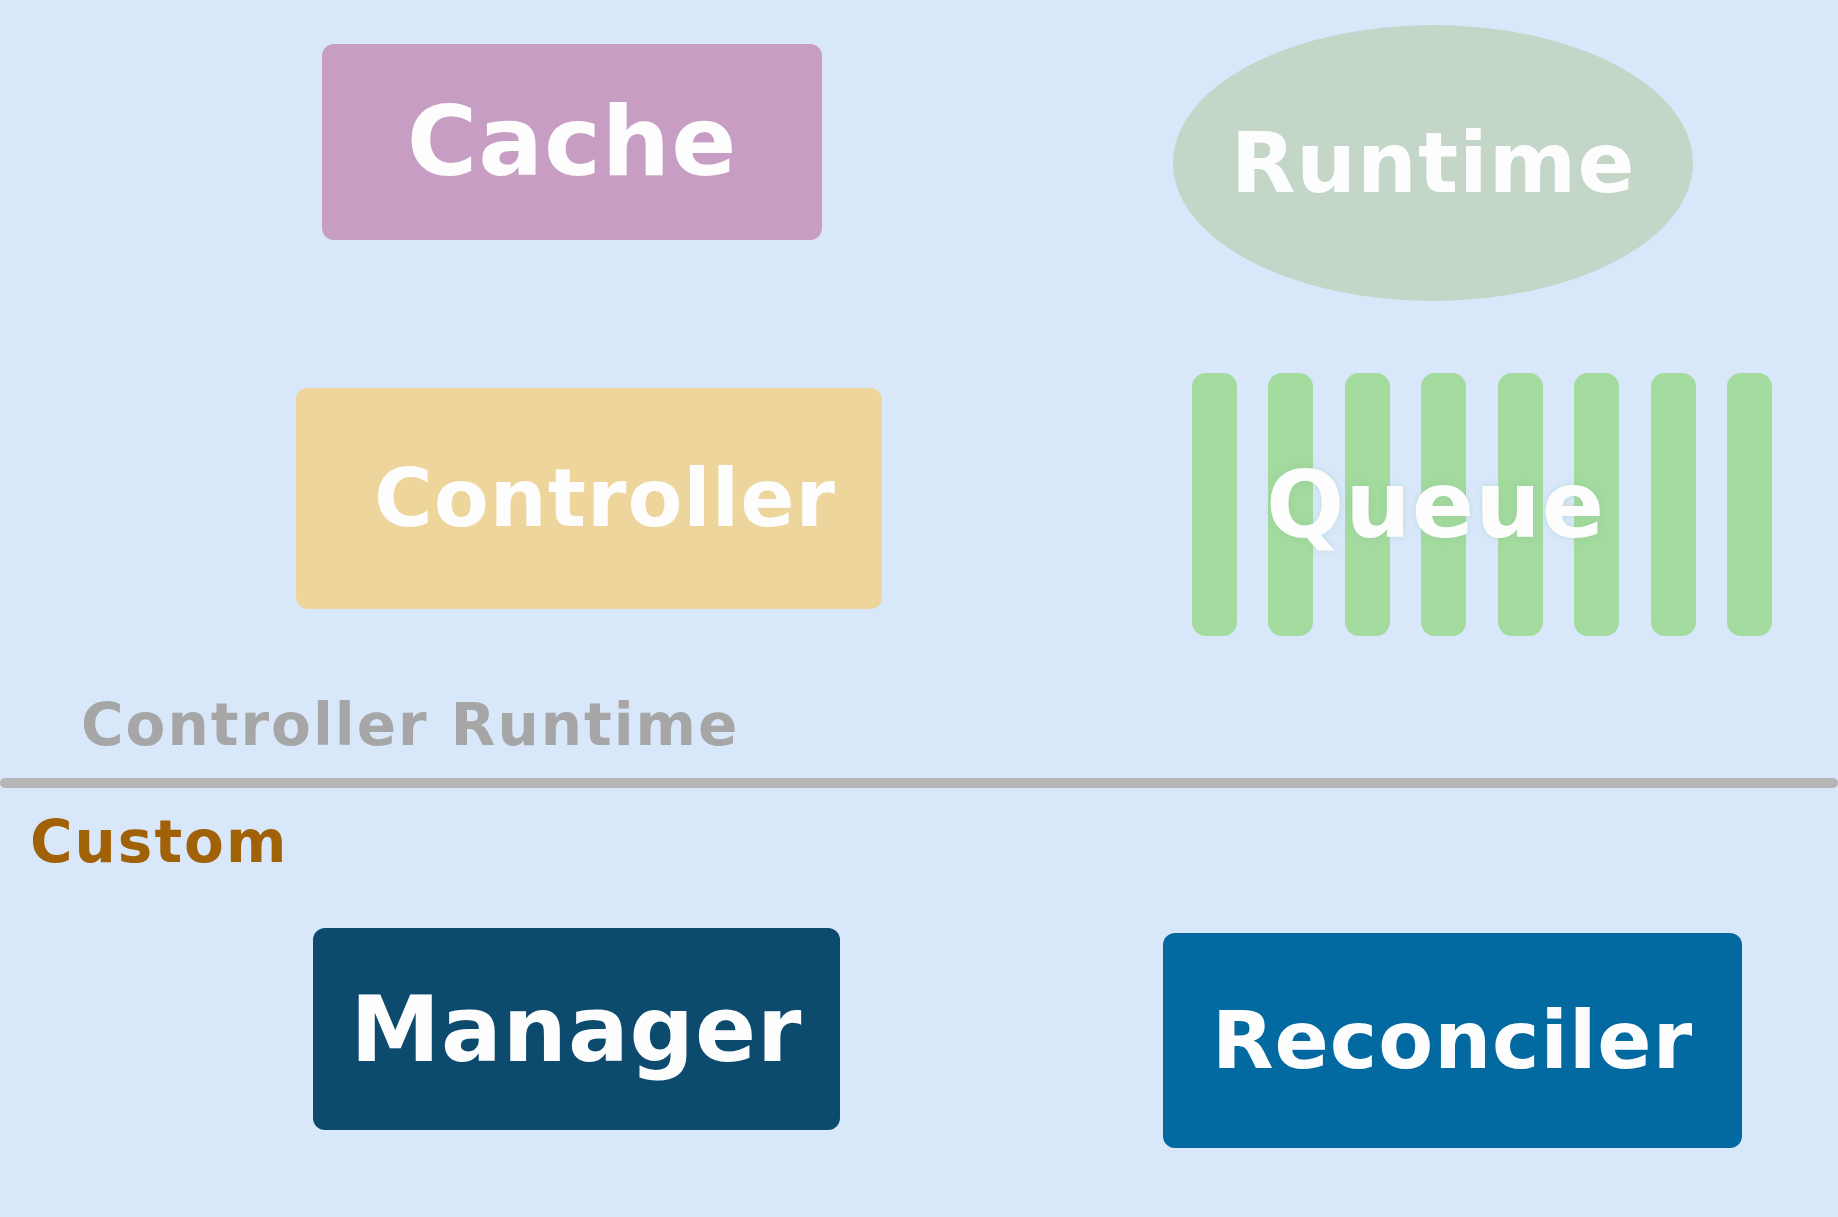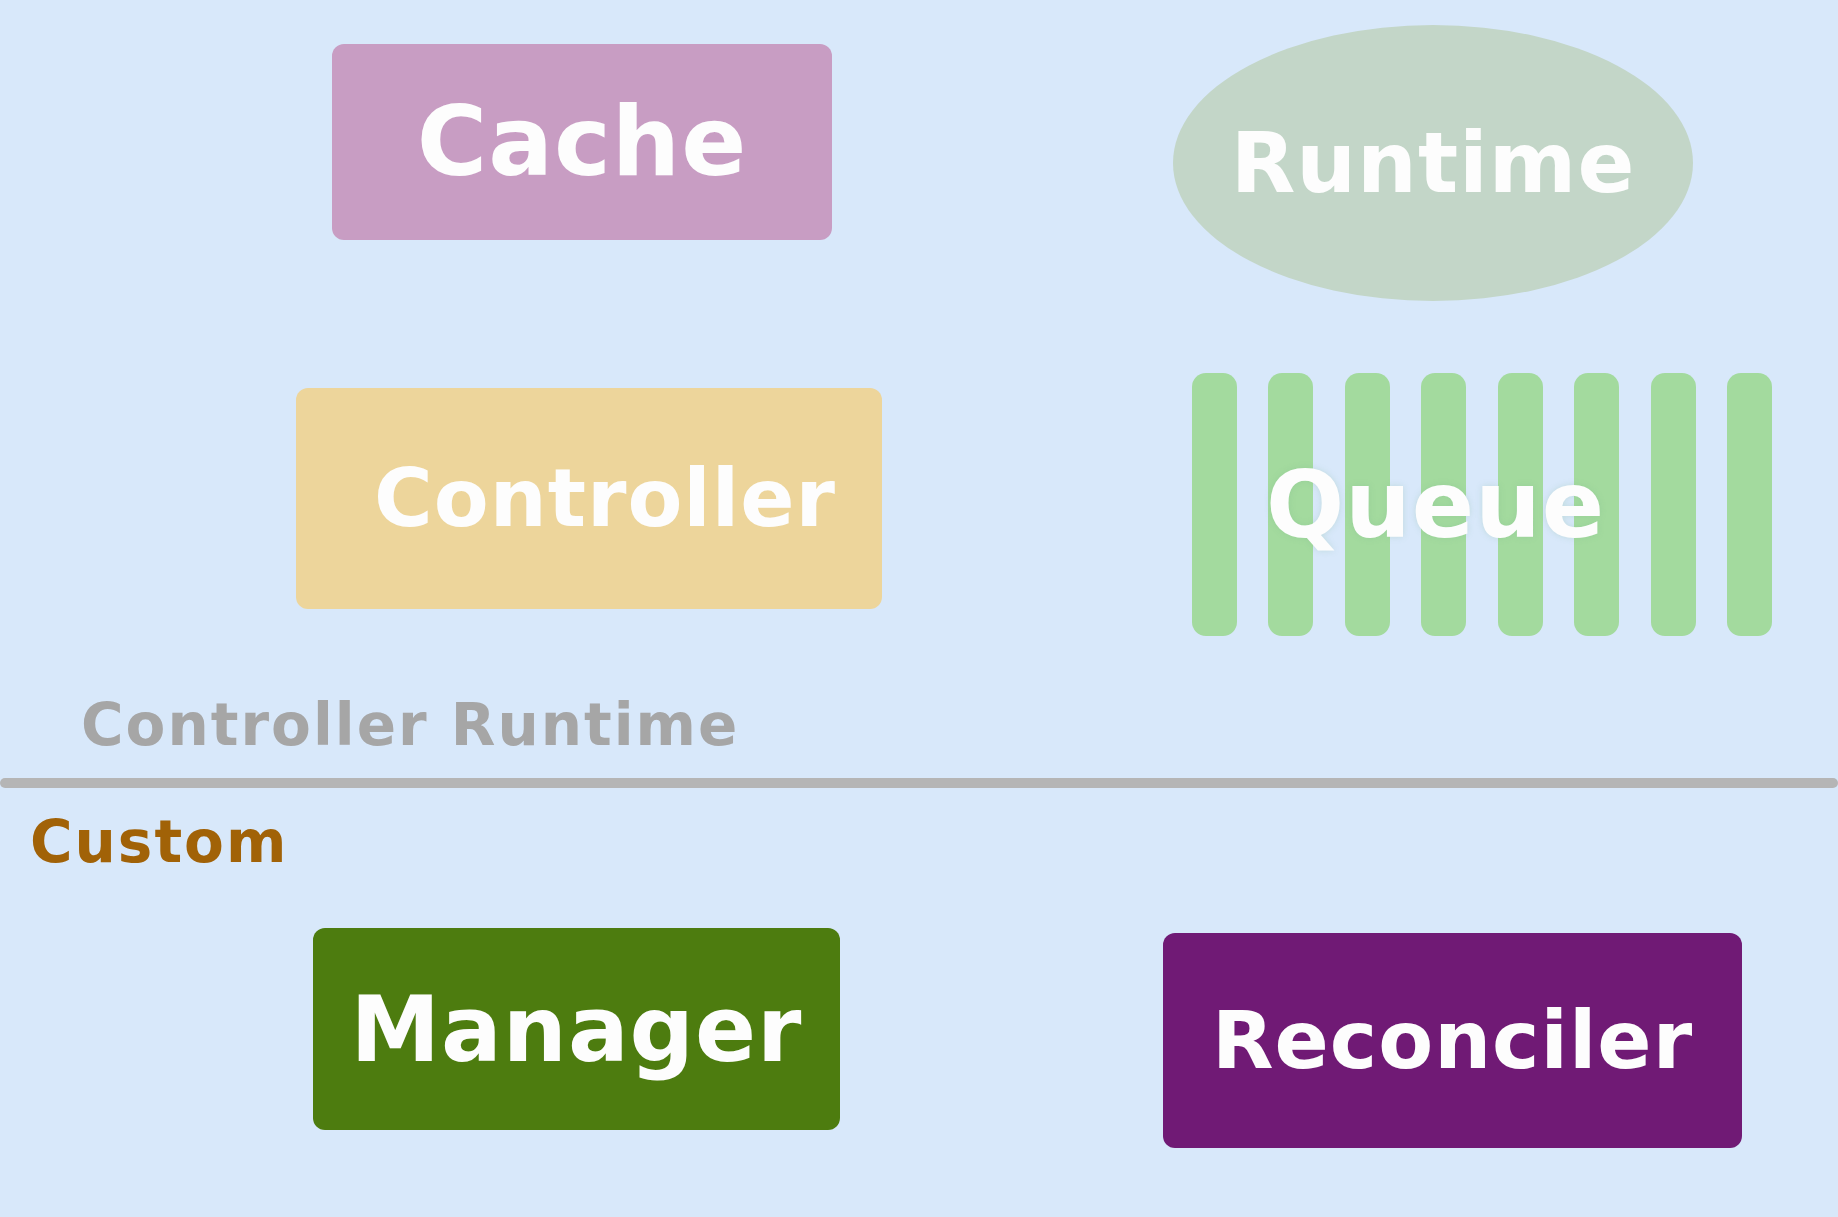--- a/index.html
+++ b/index.html
@@ -21,21 +21,21 @@
     justify-content: center;
   }
   .node-label {
     color: #fdfdfd;
     font-weight: bold;
     letter-spacing: 1px;
     white-space: nowrap;
     user-select: none;
   }
   
-  #node-cache      { left: 322px;  top: 44px;  width: 500px; height: 196px; border-radius: 12px; margin-left: 10px; }
+  #node-cache      { left: 322px;  top: 44px;  width: 500px; height: 196px; border-radius: 12px; }
   #node-cache      .node-label { font-size: 96px; }
   #node-informer   { left: 1173px; top: 25px;  width: 520px; height: 276px; border-radius: 50%; }
   #node-informer   .node-label { font-size: 84px; }
   #node-controller { left: 296px;  top: 388px; width: 554px; height: 221px; border-radius: 12px; }
   #node-controller .node-label { font-size: 80px; }
   #node-queue      { left: 1192px; top: 373px; width: 540px; height: 263px; padding-left: 40px; }
   #node-manager    { left: 313px;  top: 928px; width: 527px; height: 202px; border-radius: 12px; }
   #node-manager    .node-label { font-size: 90px; }
   #node-reconciler { left: 1163px; top: 933px; width: 579px; height: 215px; border-radius: 12px; }
   #node-reconciler .node-label { font-size: 80px; }
@@ -111,21 +111,21 @@
       </div>
     <span class="node-label" style="color: rgb(253, 253, 253);">Queue</span>
   </div>
 
   <div class="section-label top" style="color: rgb(166, 166, 166);">Controller Runtime</div>
 
   <div class="divider" style="background: rgb(181, 181, 181);"></div>
 
   <div class="section-label bottom" style="color: #a16207;">Custom</div>
 
-  <div class="node" id="node-manager" style="background: #4d7c0f;">
+  <div class="node" id="node-manager" style="background: #0c4a6e;">
     <span class="node-label" style="color: rgb(253, 253, 253);">Manager</span>
   </div>
 
-  <div class="node" id="node-reconciler" style="background: #701a75;">
+  <div class="node" id="node-reconciler" style="background: #0369a1;">
     <span class="node-label" style="color: rgb(253, 253, 253);">Reconciler</span>
   </div>
 
 </div>
 
 </body></html>

